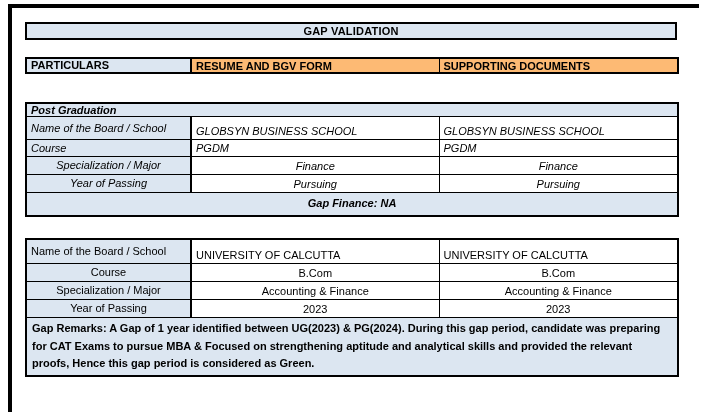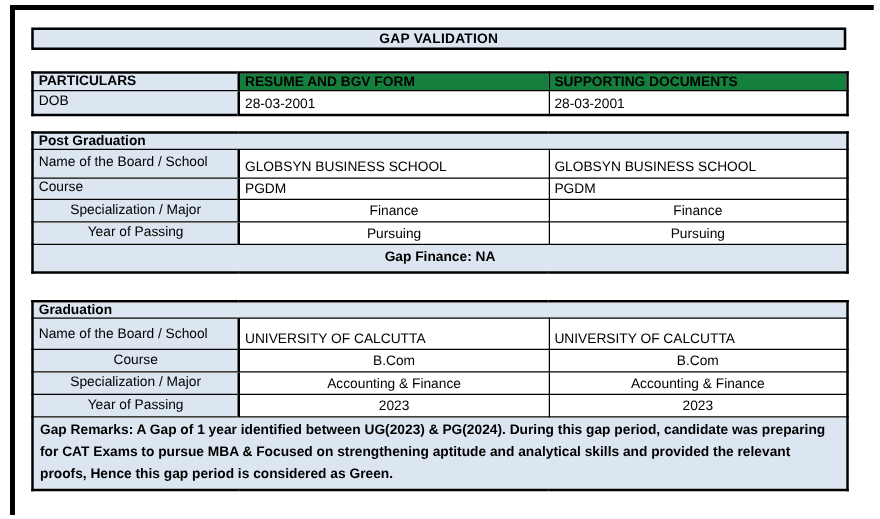--- a/index.html
+++ b/index.html
@@ -47,32 +47,32 @@
     letter-spacing: 0.2px;
   }
   table {
     border-collapse: collapse;
     table-layout: fixed;
     width: 652px;
     font-size: 11px;
     border: 2px solid #000;
   }
   .t1 { margin-top: 17px; }
-  .t2 { margin-top: 12px; }
+  .t2 { margin-top: 28px; font-style: italic; }
   .t3 { margin-top: 21px; }
   td {
     border: 1px solid #000;
     padding: 0 4px 2px 4px;
     vertical-align: bottom;
     overflow: hidden;
     white-space: nowrap;
     box-sizing: border-box;
   }
   td.hdr {
-    background: #15803d;
+    background: #fdba74;
     font-weight: bold;
     vertical-align: middle;
     padding-bottom: 0;
   }
   td.lbl {
     background: #dce6f1;
     border-right: 2px solid #000;
     vertical-align: middle;
     padding-bottom: 1px;
   }
@@ -117,25 +117,20 @@
           <col style="width:165px">
           <col style="width:248px">
           <col style="width:239px">
         </colgroup>
       <tbody>
           <tr class="h14">
         <td class="hdr lbl">PARTICULARS</td>
         <td class="hdr">RESUME AND BGV FORM</td>
         <td class="hdr">SUPPORTING DOCUMENTS</td>
       </tr>
-      <tr class="h19">
-        <td class="lbl">DOB</td>
-        <td>28-03-2001</td>
-        <td>28-03-2001</td>
-      </tr>
     </tbody>
       </table>
 
     <table class="t2">
       <colgroup>
           <col style="width:165px">
           <col style="width:248px">
           <col style="width:239px">
         </colgroup>
       <tbody>
@@ -168,23 +163,20 @@
     </tbody>
       </table>
 
     <table class="t3">
       <colgroup>
           <col style="width:165px">
           <col style="width:248px">
           <col style="width:239px">
         </colgroup>
       <tbody>
-          <tr class="h13">
-        <td class="sec" colspan="3">Graduation</td>
-      </tr>
       <tr class="h25">
         <td class="lbl">Name of the Board / School</td>
         <td>UNIVERSITY OF CALCUTTA</td>
         <td>UNIVERSITY OF CALCUTTA</td>
       </tr>
       <tr class="h18">
         <td class="lbl">Course</td>
         <td>B.Com</td>
         <td>B.Com</td>
       </tr>

